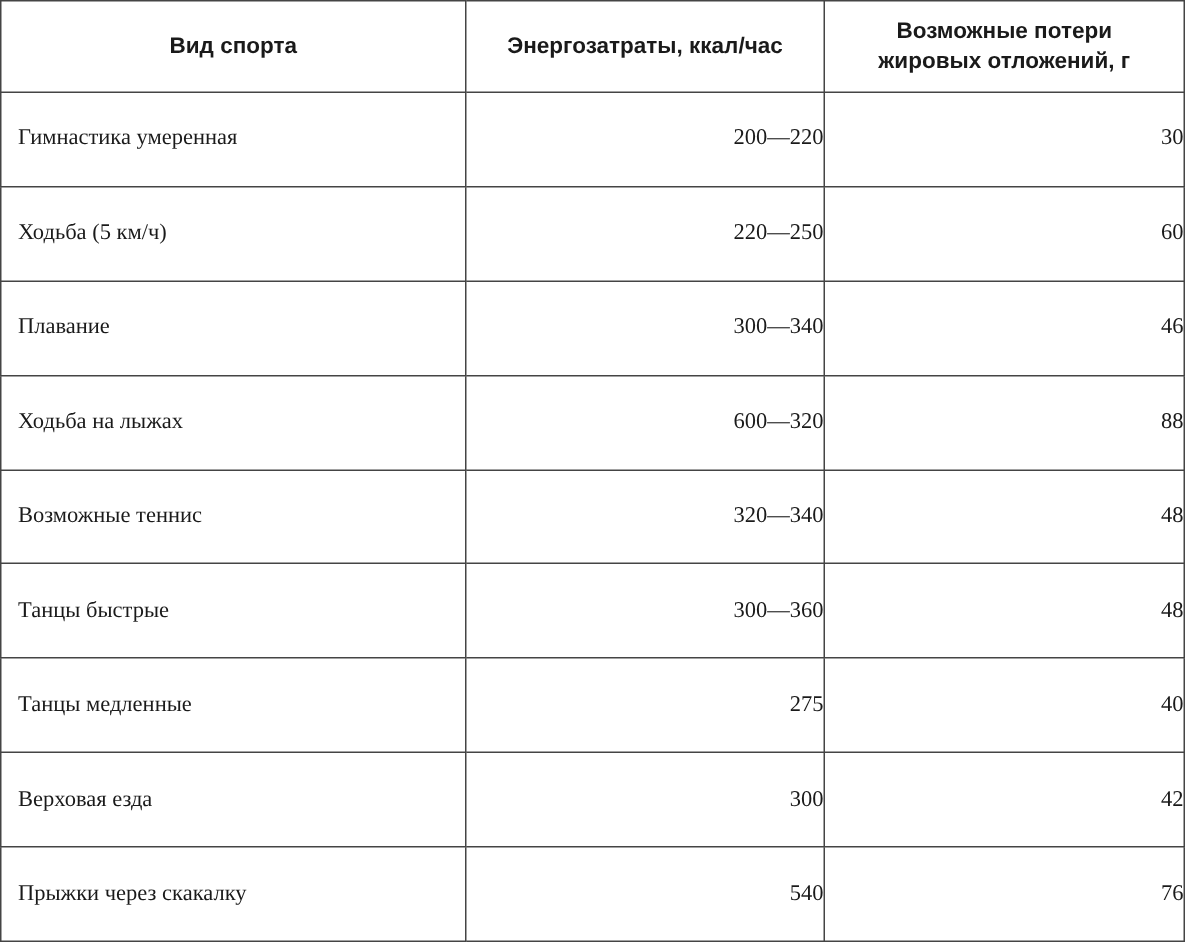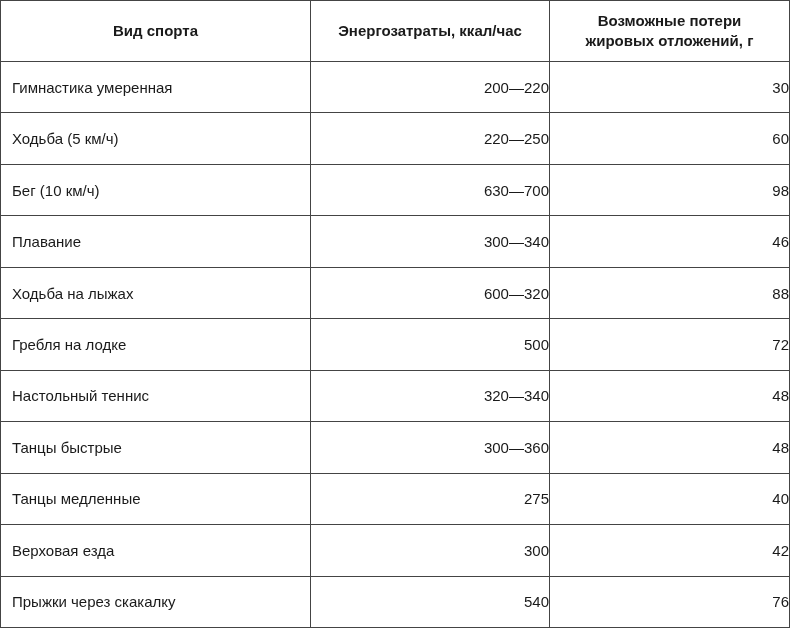--- a/index.html
+++ b/index.html
@@ -10,21 +10,21 @@
       border-collapse: collapse;
       font-family: "Liberation Sans", sans-serif;
       font-size: 15px; color: #1a1a1a;
       table-layout: fixed;
     }
     th, td { border: 1px solid #444; padding: 0; }
     th {
       font-weight: bold; text-align: center; vertical-align: middle;
       height: 60px; line-height: 20px;
     }
-    td { height: 39.7px; vertical-align: middle; }
+    td { height: 39.7px; vertical-align: middle; font-family: Liberation Serif, serif; }
     td.name { text-align: left; padding-left: 11px; }
     td.num { text-align: right; }
     col.c1 { width: 310px; }
     col.c2 { width: 239px; }
     col.c3 { width: 240px; }
   </style>
 </head>
 <body>
 
 <table>
@@ -45,41 +45,31 @@
         <td class="name">Гимнастика умеренная</td>
         <td class="num">200—220</td>
         <td class="num">30</td>
       </tr>
       <tr>
         <td class="name">Ходьба (5 км/ч)</td>
         <td class="num">220—250</td>
         <td class="num">60</td>
       </tr>
       <tr>
-        <td class="name">Бег (10 км/ч)</td>
-        <td class="num">630—700</td>
-        <td class="num">98</td>
-      </tr>
-      <tr>
         <td class="name">Плавание</td>
         <td class="num">300—340</td>
         <td class="num">46</td>
       </tr>
       <tr>
         <td class="name">Ходьба на лыжах</td>
         <td class="num">600—320</td>
         <td class="num">88</td>
       </tr>
       <tr>
-        <td class="name">Гребля на лодке</td>
-        <td class="num">500</td>
-        <td class="num">72</td>
-      </tr>
-      <tr>
-        <td class="name">Настольный теннис</td>
+        <td class="name">Возможные теннис</td>
         <td class="num">320—340</td>
         <td class="num">48</td>
       </tr>
       <tr>
         <td class="name">Танцы быстрые</td>
         <td class="num">300—360</td>
         <td class="num">48</td>
       </tr>
       <tr>
         <td class="name">Танцы медленные</td>

